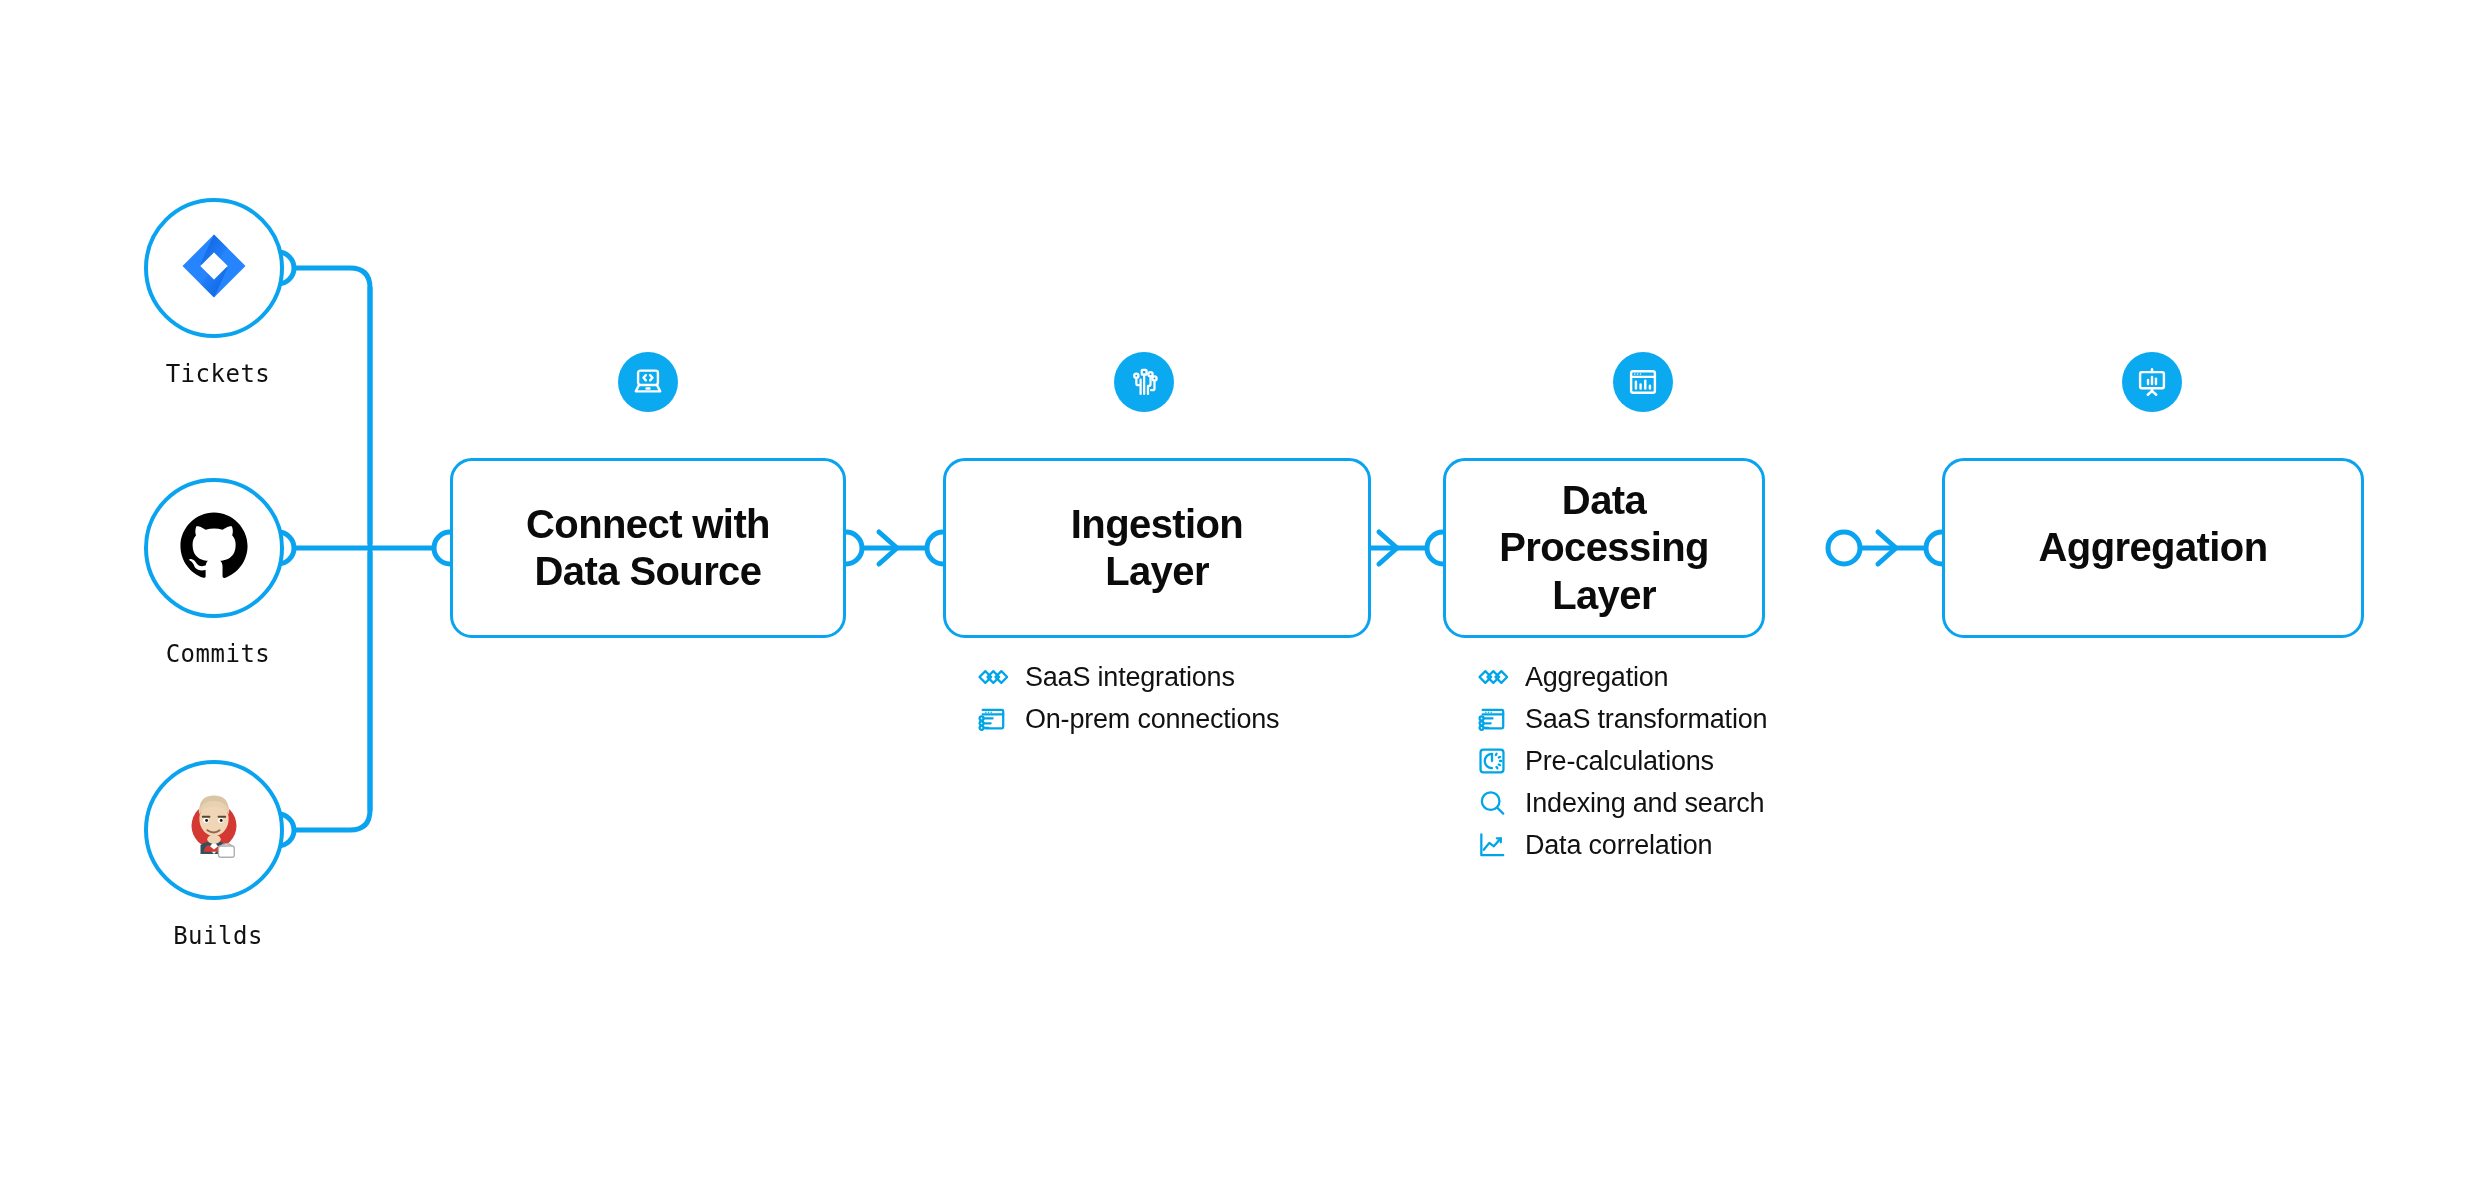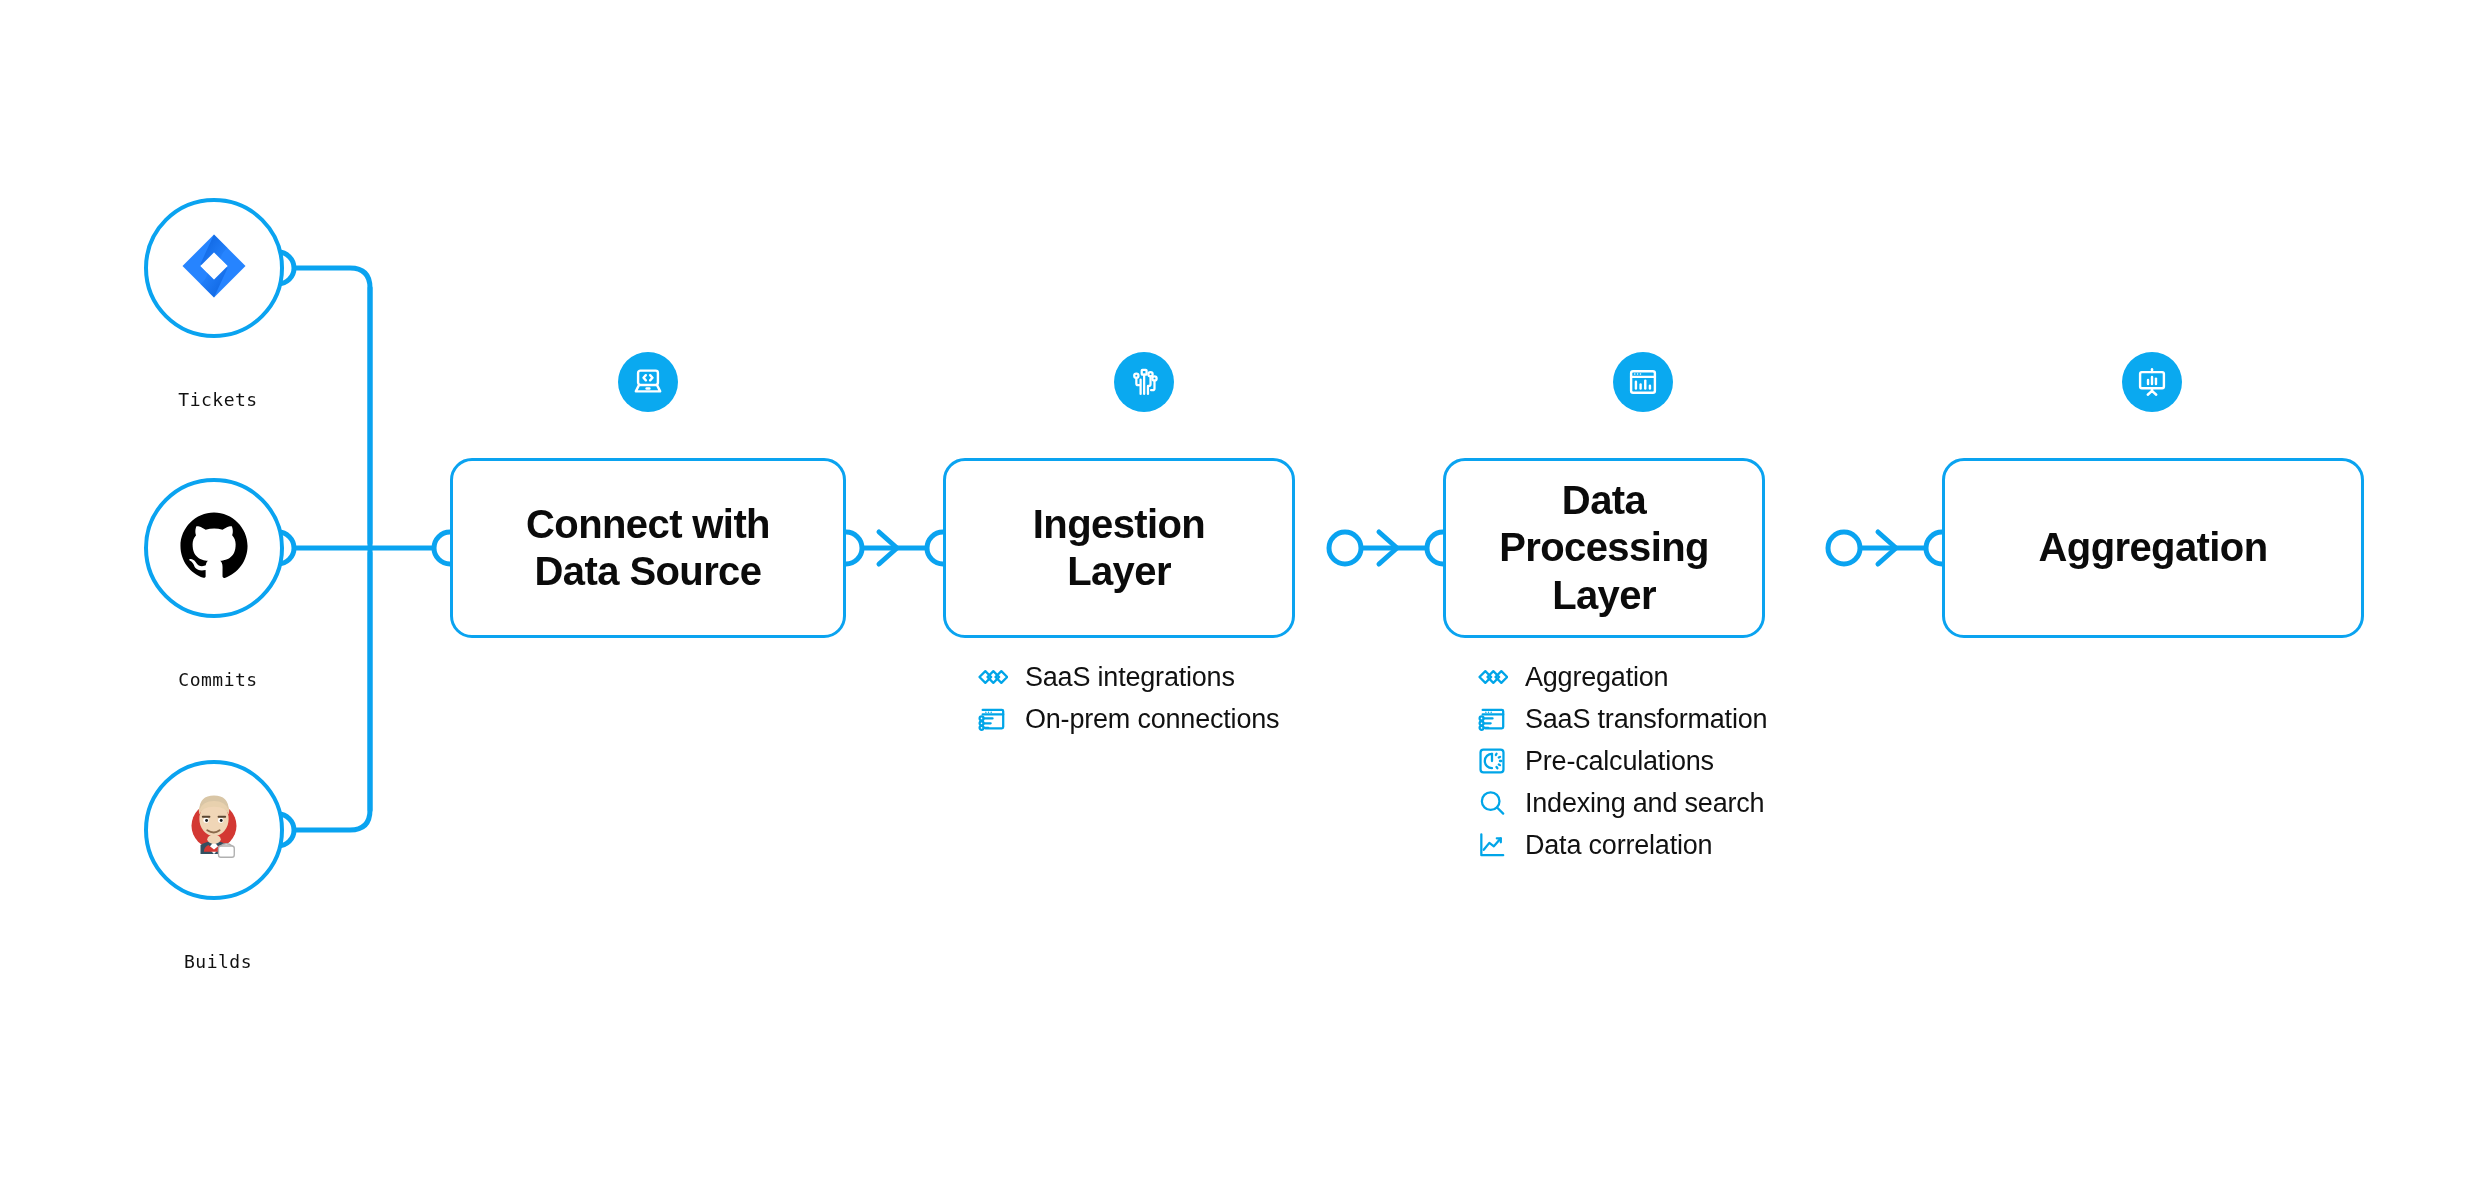--- a/index.html
+++ b/index.html
@@ -46,26 +46,25 @@
     align-items: center;
     justify-content: center;
   }
   .source-label {
     position: absolute;
     top: 162px;
     left: -16px;
     width: 180px;
     text-align: center;
     font-family: "DejaVu Sans Mono", "Liberation Mono", monospace;
-    font-size: 18px;
+    font-size: 24px;
     font-weight: 400;
     color: #111111;
     letter-spacing: 0.5px;
     white-space: nowrap;
-    margin-top: 29px;
   }
   
   .stage {
     position: absolute;
   }
   .stage-box {
     position: absolute;
     left: 0; top: 0;
     border: 3px solid #0aa3f0;
     border-radius: 22px;
@@ -246,21 +245,21 @@
     <svg width="34" height="34" viewBox="0 0 24 24" fill="none" stroke="#ffffff" stroke-width="1.7" stroke-linecap="round" stroke-linejoin="round">
       <rect x="5" y="4" width="14" height="10" rx="1.6"></rect>
       <path d="M10.5 7.2 L8.8 9 L10.5 10.8"></path>
       <path d="M13.5 7.2 L15.2 9 L13.5 10.8"></path>
       <path d="M3.4 18.6 L5.6 14.2 h12.8 l2.2 4.4 z"></path>
       <path d="M11 16.6 h2"></path>
     </svg>
   </div>
 
   <div class="stage" style="left:943px; top:458px; width:402px; height:180px;">
-    <div class="stage-box" style="width:352px; height:180px;">
+    <div class="stage-box" style="width:428px; height:180px;">
       <div class="stage-title">Ingestion
 Layer</div>
     </div>
   </div>
   <div class="stage-badge" style="left:1114px; top:352px;">
     <svg width="34" height="34" viewBox="0 0 24 24" fill="none" stroke="#ffffff" stroke-width="1.6" stroke-linecap="round" stroke-linejoin="round">
       <rect x="10.4" y="3.4" width="3.4" height="3.4" rx="0.5"></rect>
       <circle cx="6.6" cy="7.6" r="1.5"></circle>
       <circle cx="16.6" cy="6.6" r="1.5"></circle>
       <circle cx="19.4" cy="9.6" r="1.5"></circle>

